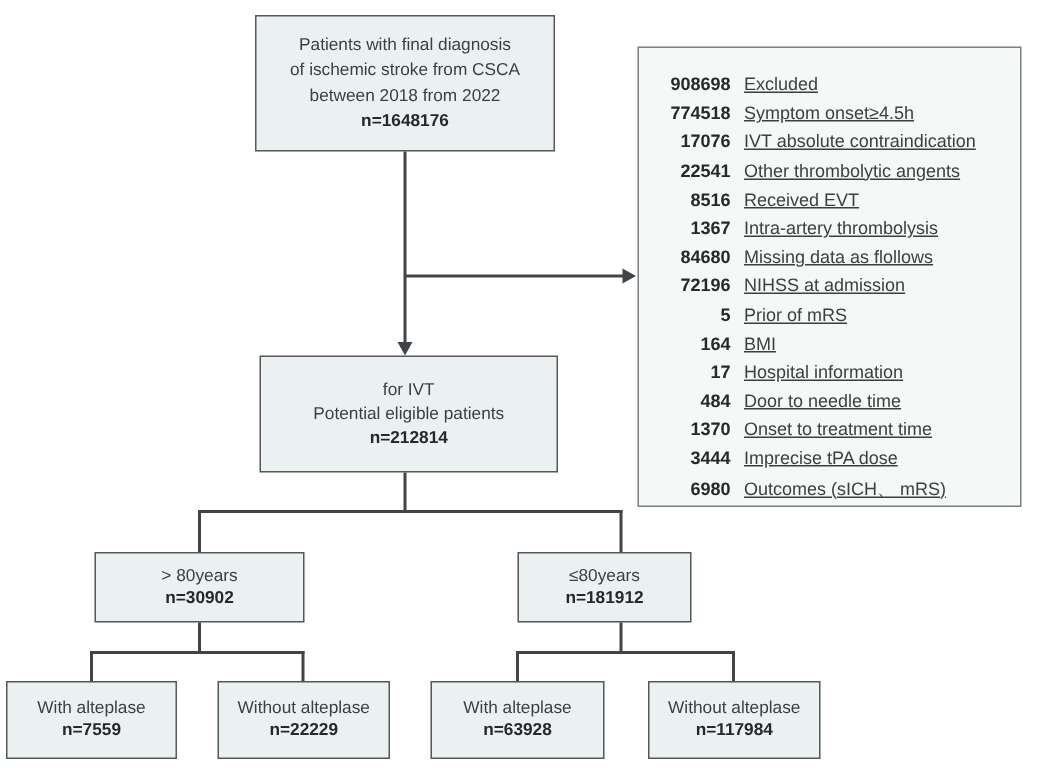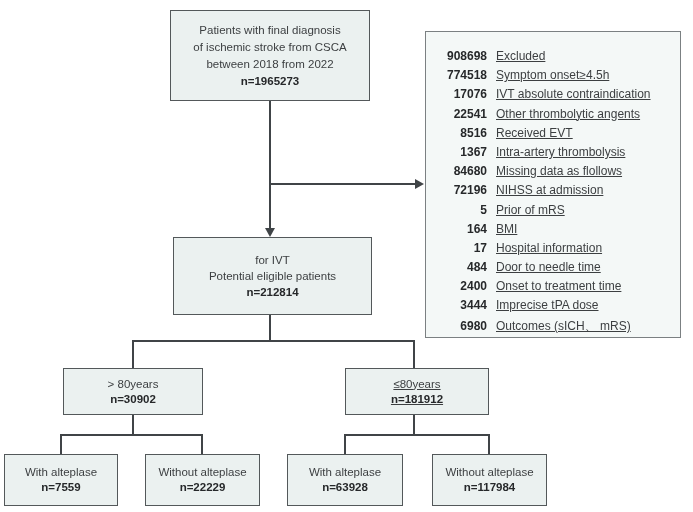--- a/index.html
+++ b/index.html
@@ -28,21 +28,21 @@
     font-size: 11.5px;
     line-height: 16px;
     color: #3c3f41;
   }
   .node .tl { width: 100%; }
   .node .bold { font-weight: bold; color: #26282a; }
 
   #n-top      { left: 170px; top: 10px;  width: 200px; height: 91px; line-height: 17px; }
   #n-eligible { left: 173px; top: 237px; width: 199px; height: 78px; }
   #n-over80   { left: 63px;  top: 368px; width: 140px; height: 47px; line-height: 15px; text-align: center; }
-  #n-under80  { left: 345px; top: 368px; width: 144px; height: 47px; line-height: 15px; text-decoration: underline; }
+  #n-under80  { left: 345px; top: 368px; width: 116px; height: 47px; line-height: 15px; }
   #n-o-with   { left: 4px;   top: 454px; width: 114px; height: 52px; line-height: 15px; }
   #n-o-wout   { left: 145px; top: 454px; width: 115px; height: 52px; line-height: 15px; }
   #n-u-with   { left: 287px; top: 454px; width: 116px; height: 52px; line-height: 15px; }
   #n-u-wout   { left: 432px; top: 454px; width: 115px; height: 52px; line-height: 15px; }
 
   
   .exclusion {
     position: absolute;
     left: 425px; top: 31px;
     width: 256px; height: 307px;
@@ -88,21 +88,21 @@
 </style>
 </head>
 <body>
 
 <div class="canvas">
 
   <div class="node" id="n-top">
     <div class="tl">Patients with final diagnosis</div>
     <div class="tl">of ischemic stroke from CSCA</div>
     <div class="tl">between 2018 from 2022</div>
-    <div class="tl bold">n=1965273</div>
+    <div class="tl bold">n=1648176</div>
   </div>
 
   <div class="exclusion">
     <div class="xrow">
         <span class="xnum">908698</span>
         <span class="xlabel">Excluded</span>
       </div>
     <div class="xrow">
         <span class="xnum">774518</span>
         <span class="xlabel">Symptom onset≥4.5h</span>
@@ -141,21 +141,21 @@
       </div>
     <div class="xrow">
         <span class="xnum">17</span>
         <span class="xlabel">Hospital information</span>
       </div>
     <div class="xrow">
         <span class="xnum">484</span>
         <span class="xlabel">Door to needle time</span>
       </div>
     <div class="xrow">
-        <span class="xnum">2400</span>
+        <span class="xnum">1370</span>
         <span class="xlabel">Onset to treatment time</span>
       </div>
     <div class="xrow">
         <span class="xnum">3444</span>
         <span class="xlabel">Imprecise tPA dose</span>
       </div>
     <div class="xrow">
         <span class="xnum">6980</span>
         <span class="xlabel">Outcomes  (sICH、 mRS)</span>
       </div>

